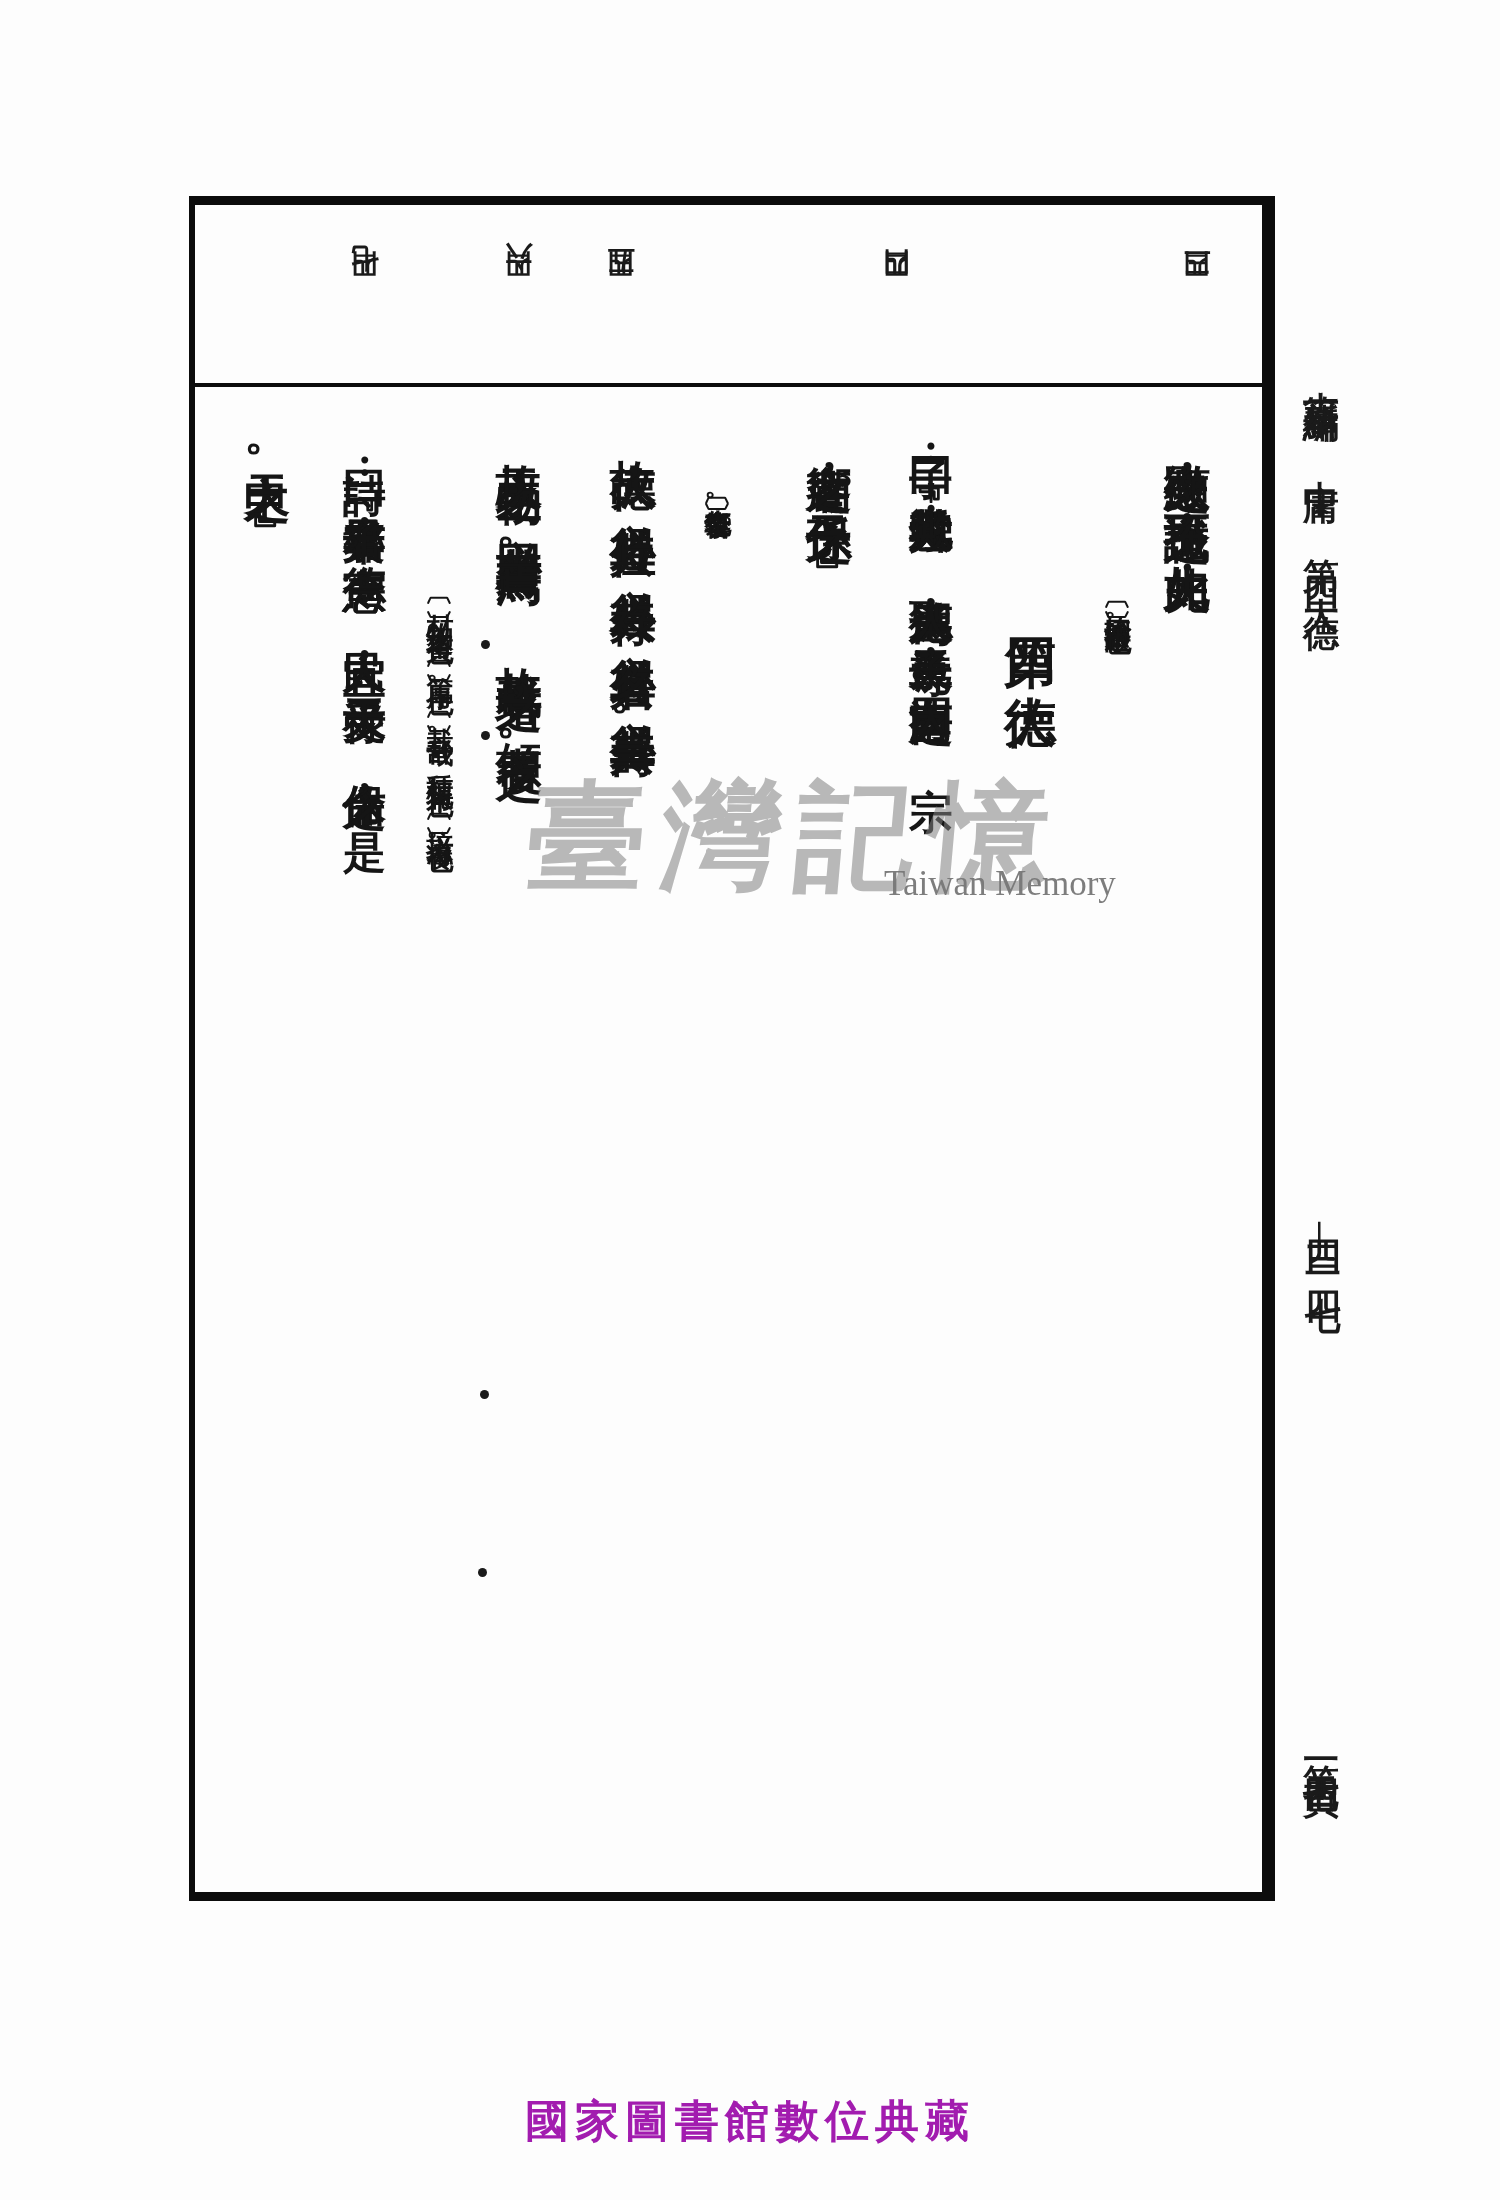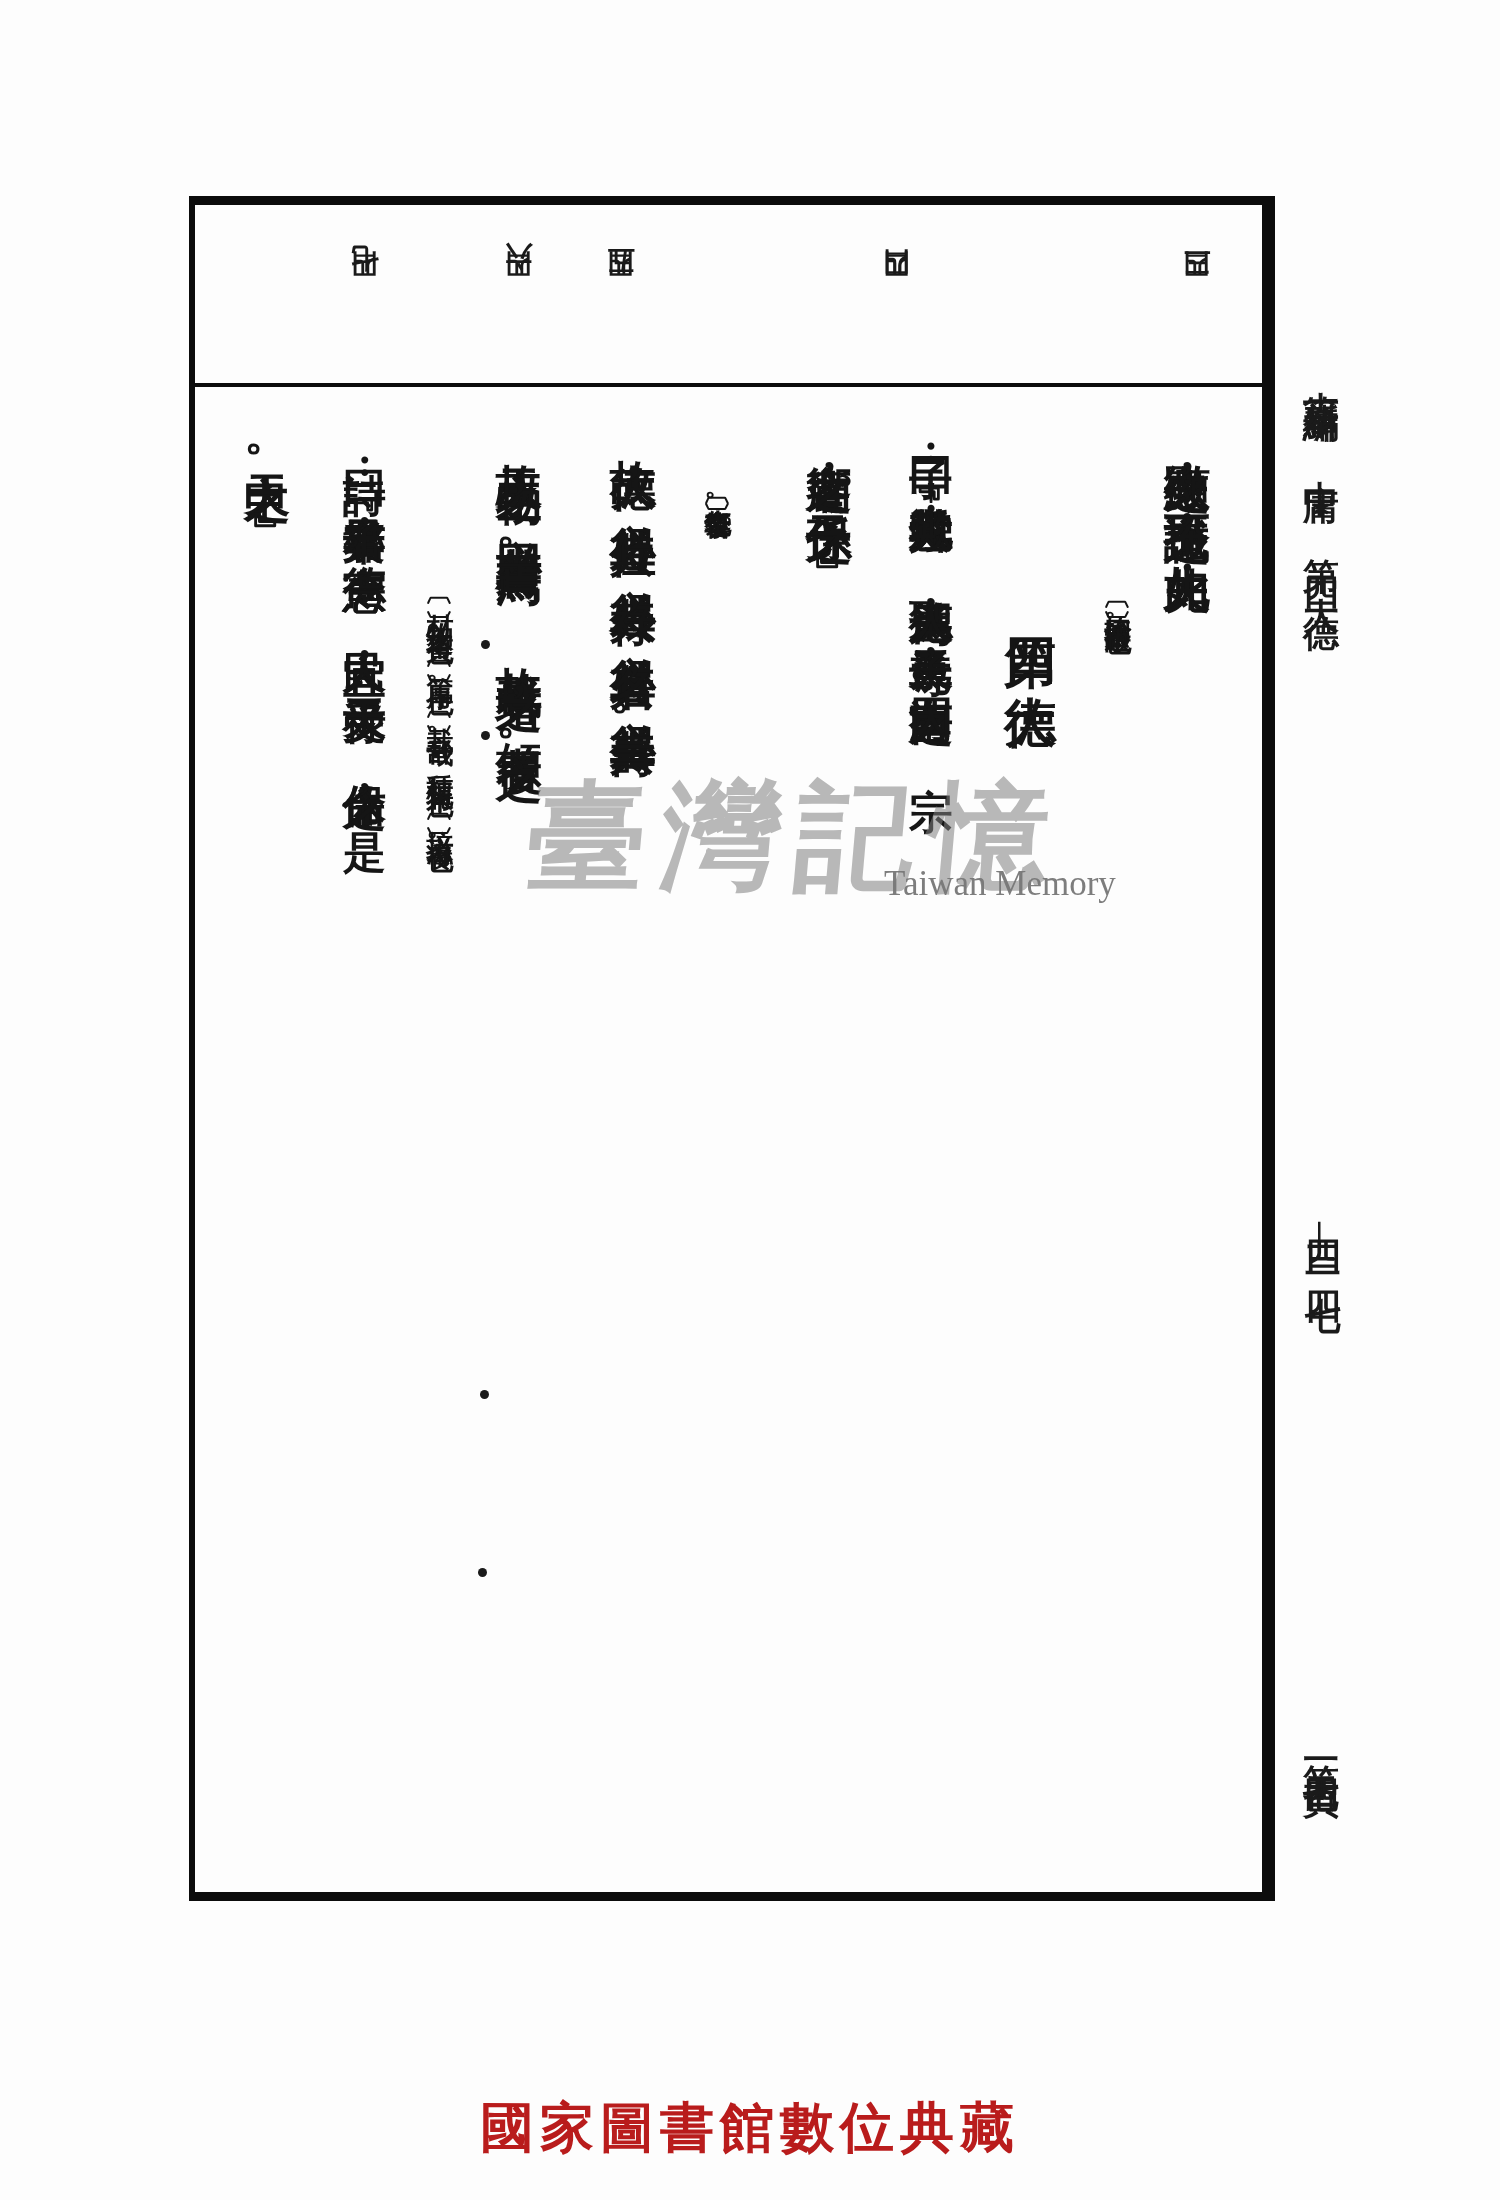--- a/index.html
+++ b/index.html
@@ -38,21 +38,21 @@
     transform:skewX(-5deg);white-space:nowrap;
     font-family:"Liberation Serif","DejaVu Serif",serif;
   }
   .wm-latin{
     position:absolute;left:884px;top:864px;font-size:35px;
     color:rgba(118,118,118,0.95);
     font-family:Liberation Serif, serif;
   }
   .footer-caption{
     position:absolute;left:750px;top:2092px;transform:translateX(-50%);
-    font-size:54px;font-weight:600;letter-spacing:6px;color:#b91c1c;white-space:nowrap;
+    font-size:44px;font-weight:600;letter-spacing:6px;color:#a21caf;white-space:nowrap;
   }
   .edot{position:absolute;width:9px;height:9px;border-radius:50%;background:#1a1a1a;}
 </style>
 </head>
 <body>
 
 <div class="frame"></div>
 <div class="rule"></div>
 
 <div class="topnum" style="left:352px;top:292px;">四七</div>

